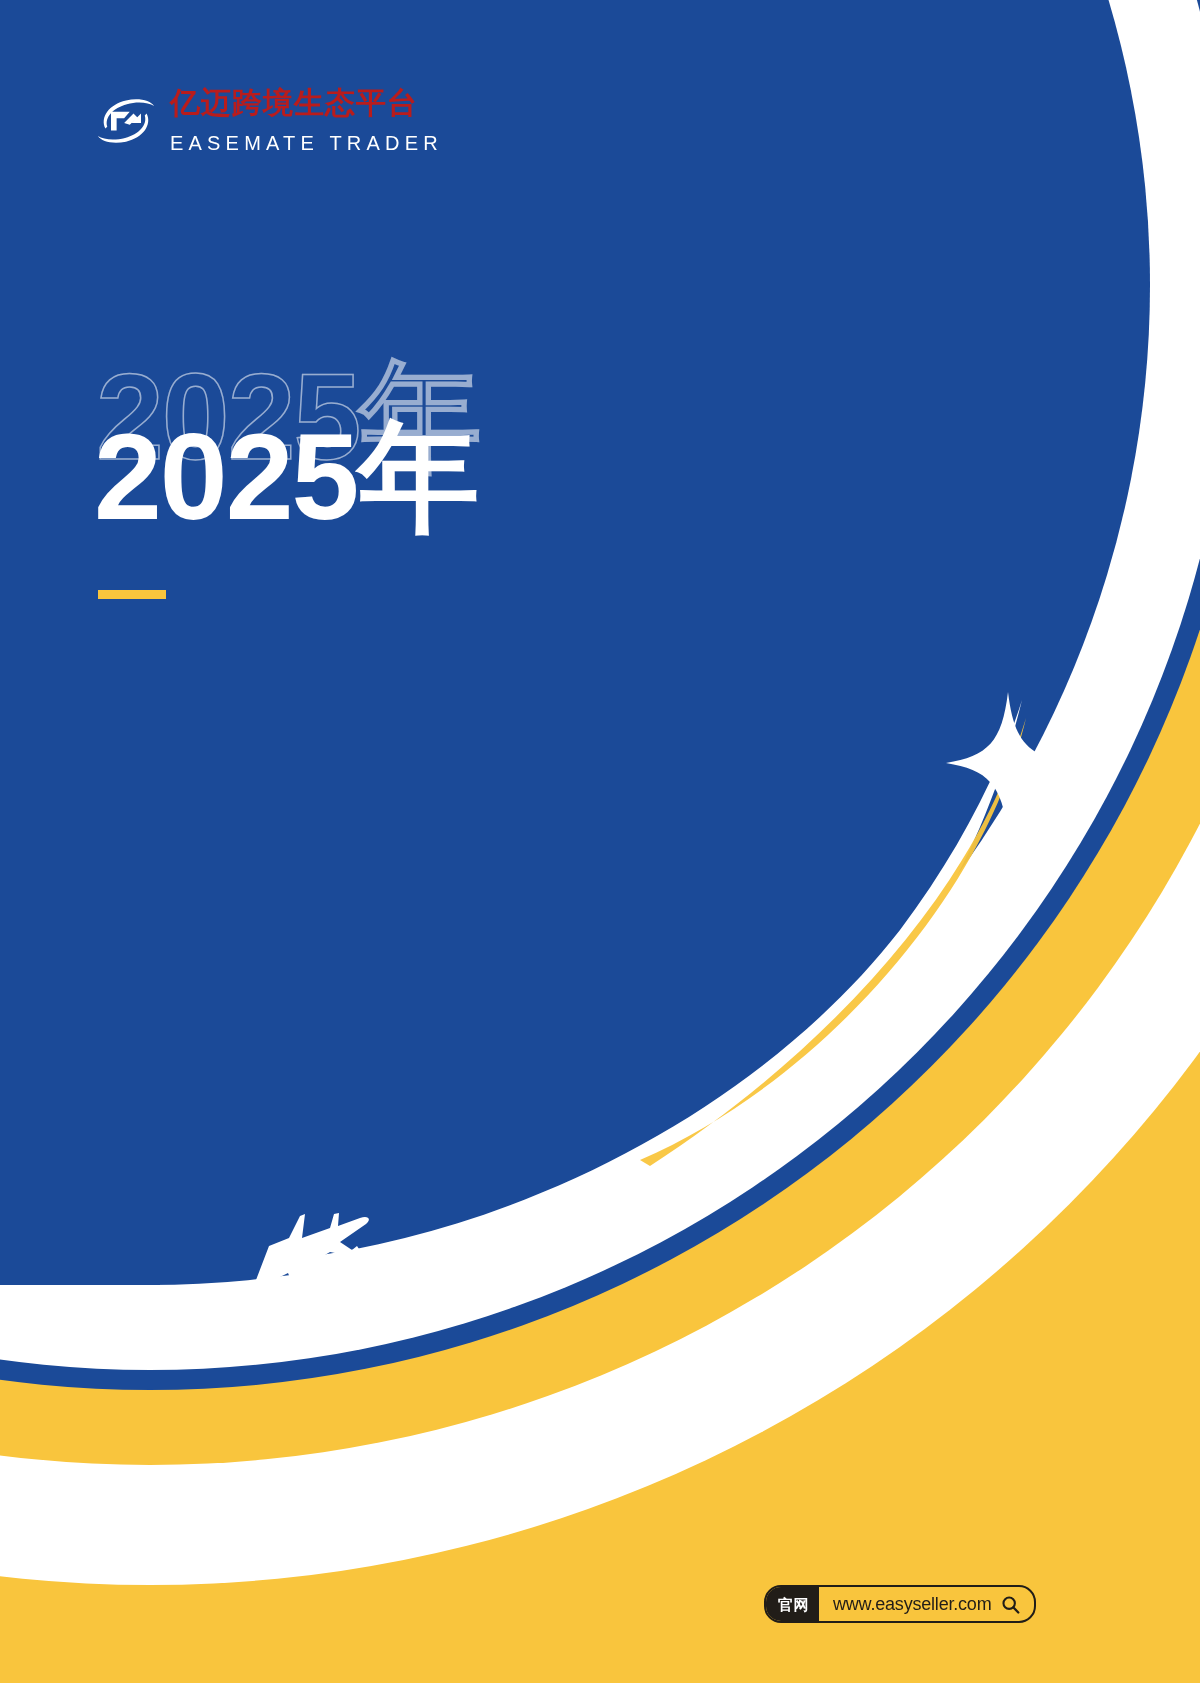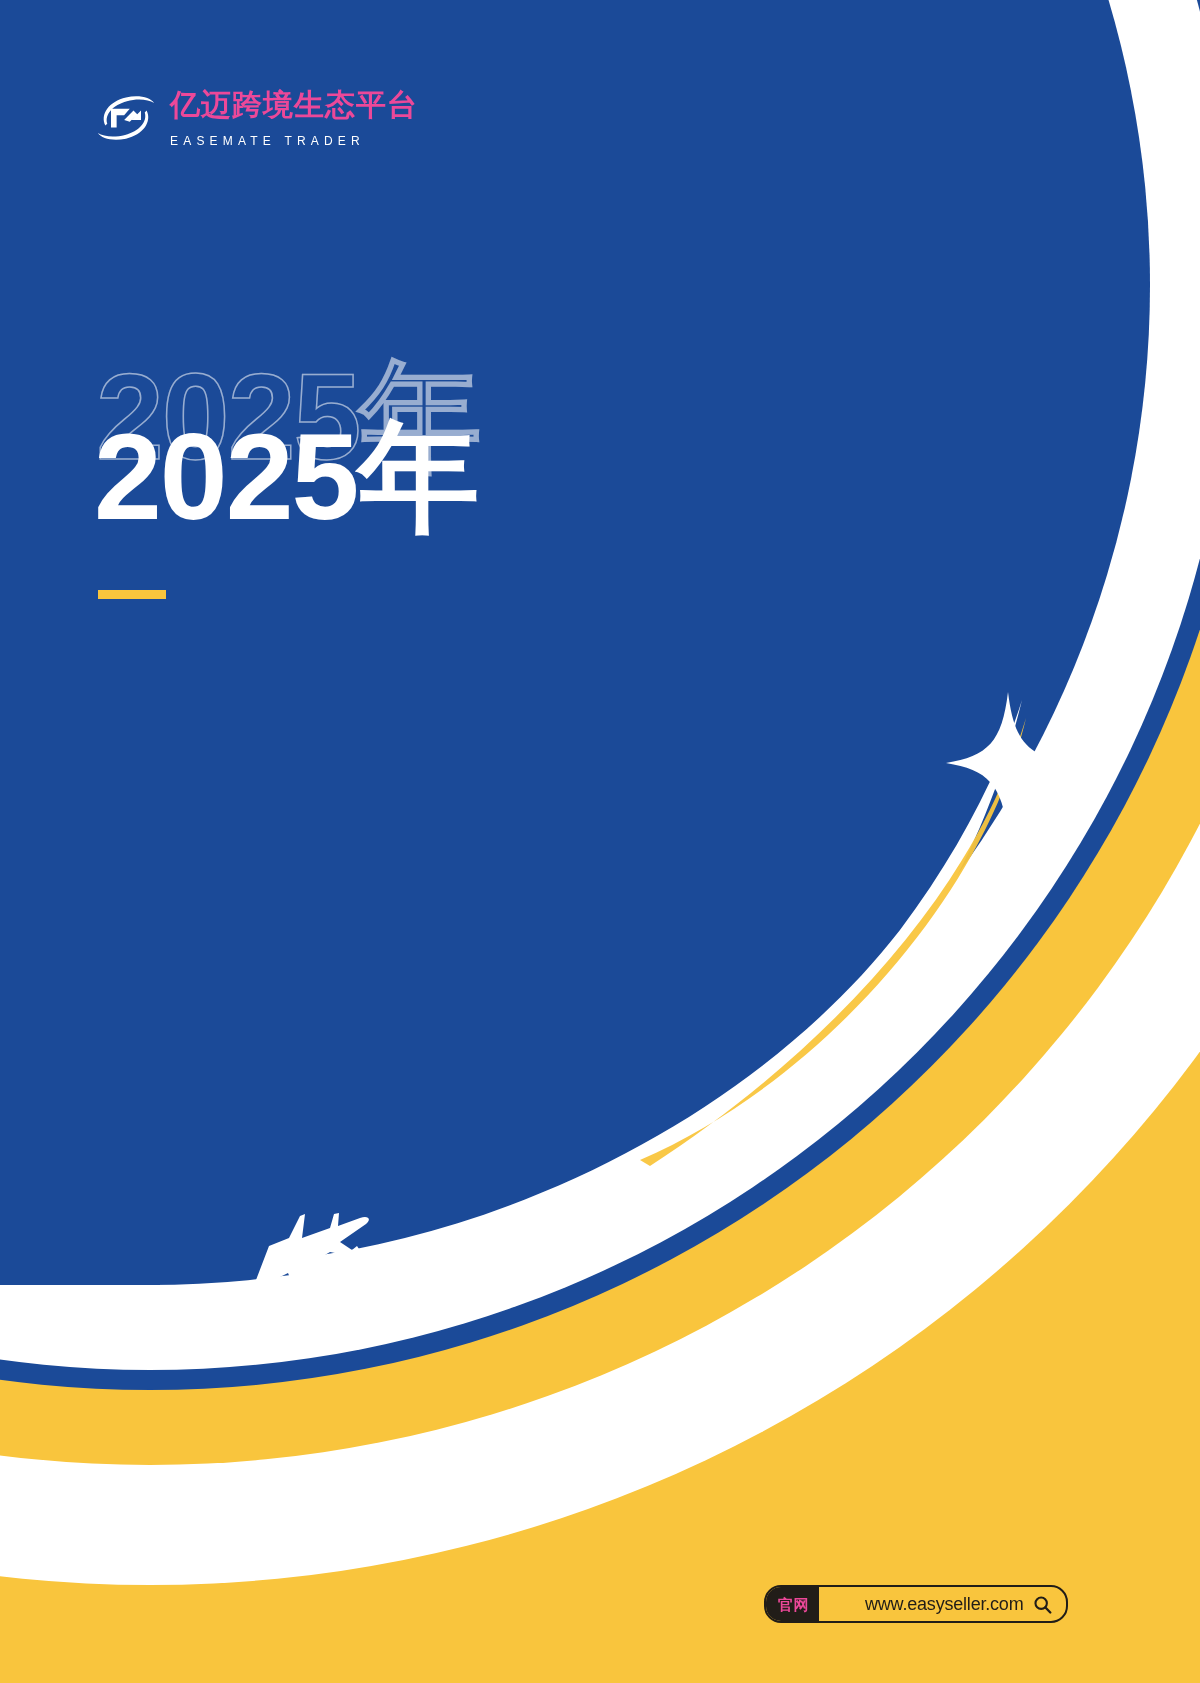--- a/index.html
+++ b/index.html
@@ -40,29 +40,29 @@
     height: 60px;
     flex: 0 0 60px;
   }
   .logo-text-wrap {
     display: flex;
     flex-direction: column;
     justify-content: center;
     line-height: 1;
   }
   .logo-cn {
-    color: #ec4899;
+    color: #b91c1c;
     font-size: 30px;
     font-weight: 700;
     letter-spacing: 1px;
     white-space: nowrap;
   }
   .logo-en {
     color: #ffffff;
-    font-size: 12px;
+    font-size: 20px;
     font-weight: 400;
     letter-spacing: 5.2px;
     margin-top: 15px;
     white-space: nowrap;
   }
 
   
   .year-block {
     position: absolute;
     left: 94px;
@@ -129,40 +129,39 @@
     display: flex;
     align-items: stretch;
     border: 2px solid #211d18;
     border-radius: 17px;
     background: transparent;
     z-index: 40;
     overflow: hidden;
   }
   .badge-tag {
     background: #211d18;
-    color: #ec4899;
+    color: #ffffff;
     font-size: 15px;
     font-weight: 700;
     display: flex;
     align-items: center;
     justify-content: center;
     padding: 0 10px 0 12px;
     letter-spacing: 0.5px;
     line-height: 1;
   }
   .badge-url {
     color: #211d18;
     font-size: 18px;
     font-weight: 400;
     display: flex;
     align-items: center;
     padding: 0 8px 0 14px;
     letter-spacing: -0.2px;
     line-height: 1;
-    margin-left: 32px;
   }
   .badge-search {
     display: flex;
     align-items: center;
     padding: 0 14px 0 2px;
   }
 </style>
 </head>
 <body>
 

